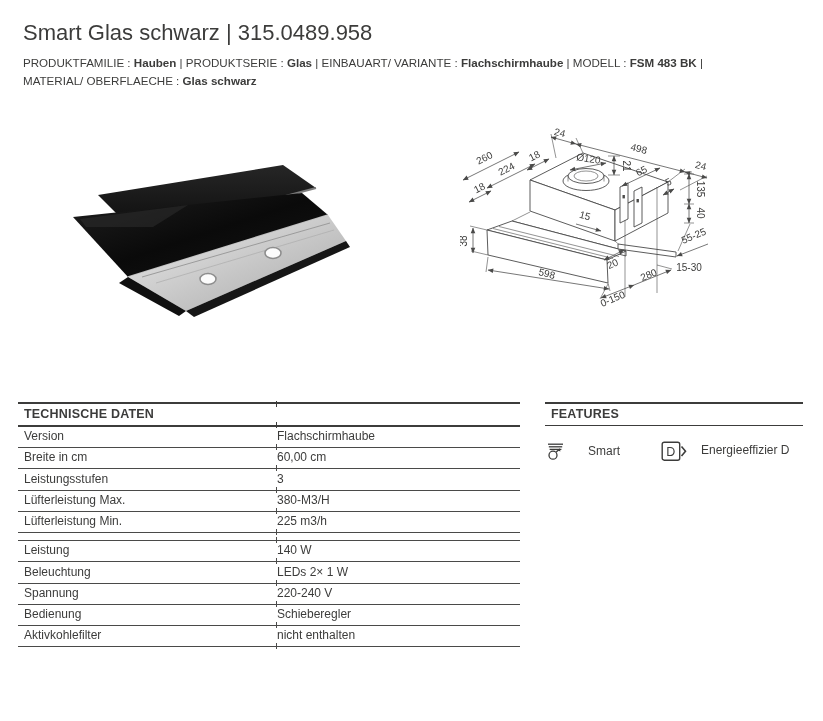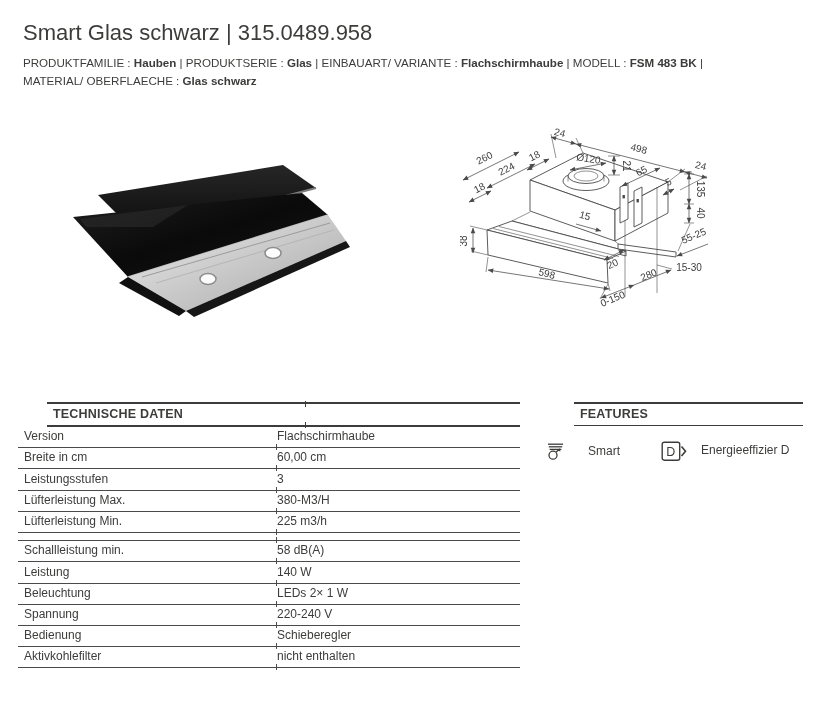--- a/index.html
+++ b/index.html
@@ -17,21 +17,21 @@
   .tdraw{position:absolute;left:460px;top:125px;}
   .tdraw text{font-size:10px;fill:#3c3c3b;}
   .tdraw .body{fill:#ffffff;stroke:#4a4a49;stroke-width:0.9;stroke-linejoin:round;}
   .tdraw .thin{fill:none;stroke:#4a4a49;stroke-width:0.6;}
   .tdraw .dim{fill:none;stroke:#4a4a49;stroke-width:0.75;}
   
   .tech{position:absolute;left:18px;top:402px;width:502px;font-size:12px;}
   .sec-head{
     font-weight:bold;font-size:12.5px;letter-spacing:.2px;
     border-top:2.5px solid #3c3c3b;border-bottom:2px solid #3c3c3b;
-    padding:3.5px 0 4.5px 6px;line-height:13px;position:relative;margin-left:29px;
+    padding:3.5px 0 4.5px 6px;line-height:13px;position:relative;
   }
   .tech .sec-head::before{content:"";position:absolute;left:258px;top:-3px;width:1px;height:6px;background:#3c3c3b;}
   .tech .sec-head::after{content:"";position:absolute;left:258px;bottom:-3px;width:1px;height:6px;background:#3c3c3b;}
   .trow{display:flex;border-bottom:1.4px solid #4a4a49;padding:3.2px 0 4px 0;line-height:13px;position:relative;}
   .trow::after{content:"";position:absolute;left:258px;bottom:-3px;width:1px;height:6px;background:#4a4a49;}
   .trow .lbl{width:253px;padding-left:6px;}
   .trow .val{flex:1;}
   
   .features{position:absolute;left:545px;top:402px;width:258px;font-size:12px;}
   .features .sec-head{border-bottom:1.5px solid #3c3c3b;}
@@ -192,24 +192,20 @@
       <div class="lbl">Lüfterleistung Max.</div>
       <div class="val">380-M3/H</div>
     </div>
   <div class="trow">
       <div class="lbl">Lüfterleistung Min.</div>
       <div class="val">225 m3/h</div>
     </div>
   <div class="trow">
     </div>
   <div class="trow">
-      <div class="lbl">Schallleistung min.</div>
-      <div class="val">58 dB(A)</div>
-    </div>
-  <div class="trow">
       <div class="lbl">Leistung</div>
       <div class="val">140 W</div>
     </div>
   <div class="trow">
       <div class="lbl">Beleuchtung</div>
       <div class="val">LEDs 2× 1 W</div>
     </div>
   <div class="trow">
       <div class="lbl">Spannung</div>
       <div class="val">220-240 V</div>

